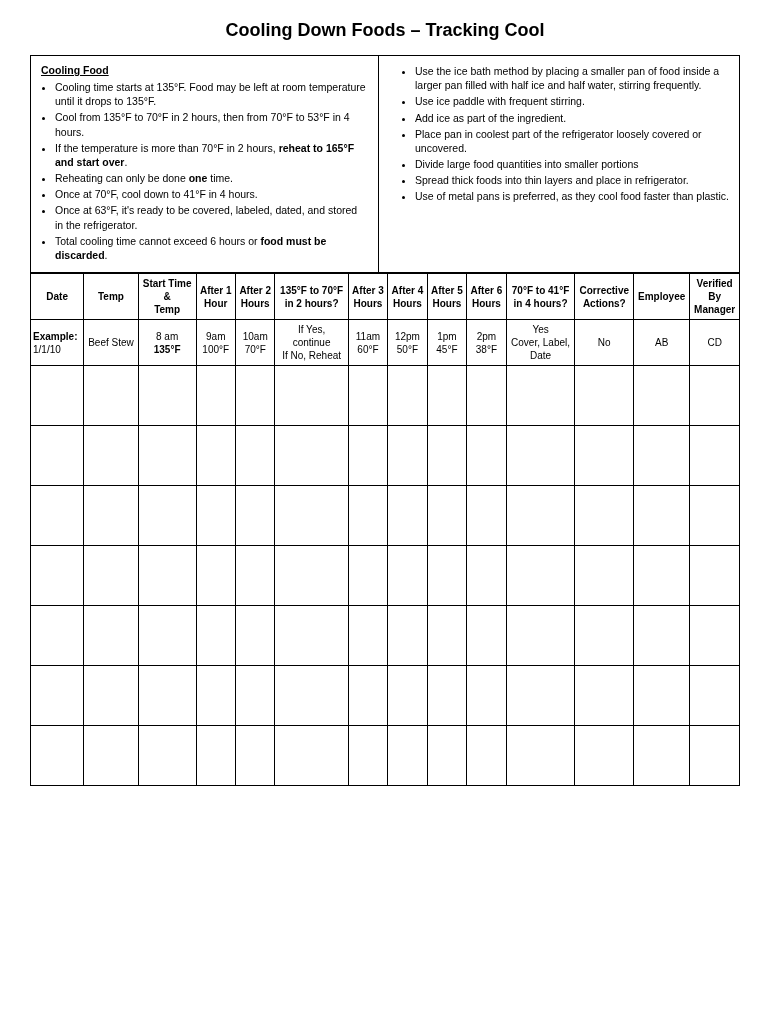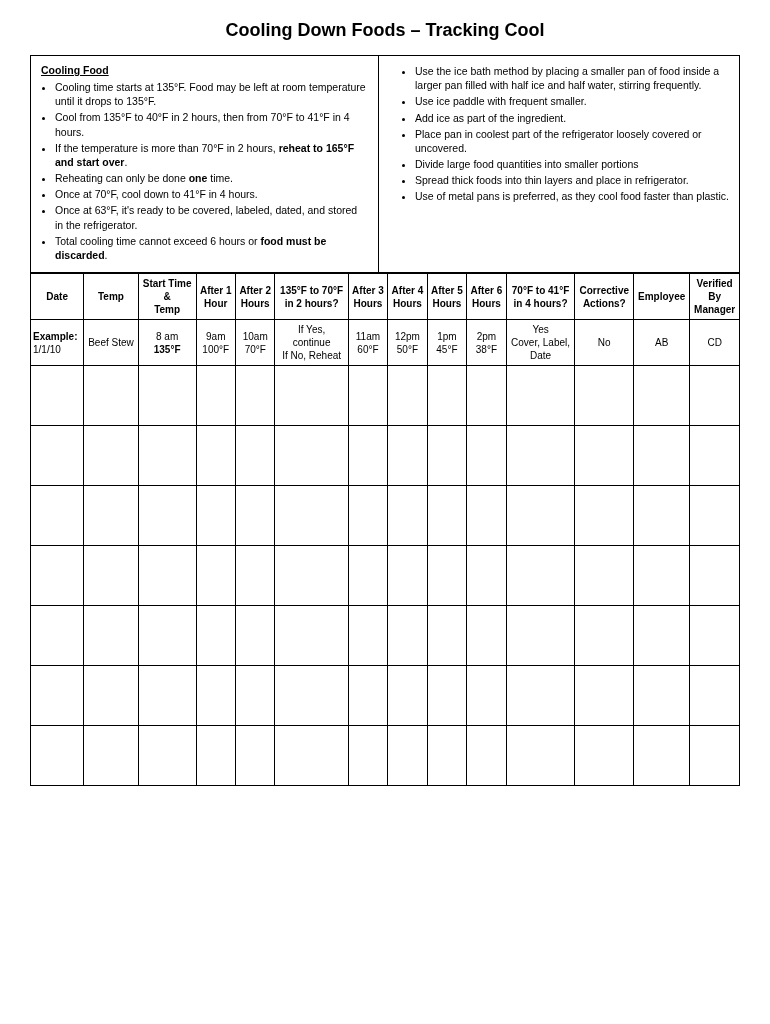--- a/index.html
+++ b/index.html
@@ -80,32 +80,32 @@
 </head>
 <body>
 
 <h1>Cooling Down Foods – Tracking Cool</h1>
 
 <div class="info-box">
   <div class="info-left">
     <div class="info-section-title">Cooling Food</div>
     <ul>
       <li>Cooling time starts at 135°F. Food may be left at room temperature until it drops to 135°F.</li>
-      <li>Cool from 135°F to 40°F in 2 hours, then from 70°F to 41°F in 4 hours.</li>
+      <li>Cool from 135°F to 70°F in 2 hours, then from 70°F to 53°F in 4 hours.</li>
       <li>If the temperature is more than 70°F in 2 hours, <strong>reheat to 165°F and start over</strong>.</li>
       <li>Reheating can only be done <strong>one</strong> time.</li>
       <li>Once at 70°F, cool down to 41°F in 4 hours.</li>
       <li>Once at 63°F, it's ready to be covered, labeled, dated, and stored in the refrigerator.</li>
       <li>Total cooling time cannot exceed 6 hours or <strong>food must be discarded</strong>.</li>
     </ul>
   </div>
   <div class="info-right">
     <ul>
       <li>Use the ice bath method by placing a smaller pan of food inside a larger pan filled with half ice and half water, stirring frequently.</li>
-      <li>Use ice paddle with frequent smaller.</li>
+      <li>Use ice paddle with frequent stirring.</li>
       <li>Add ice as part of the ingredient.</li>
       <li>Place pan in coolest part of the refrigerator loosely covered or uncovered.</li>
       <li>Divide large food quantities into smaller portions</li>
       <li>Spread thick foods into thin layers and place in refrigerator.</li>
       <li>Use of metal pans is preferred, as they cool food faster than plastic.</li>
     </ul>
   </div>
 </div>
 
 <table class="tracking-table">

